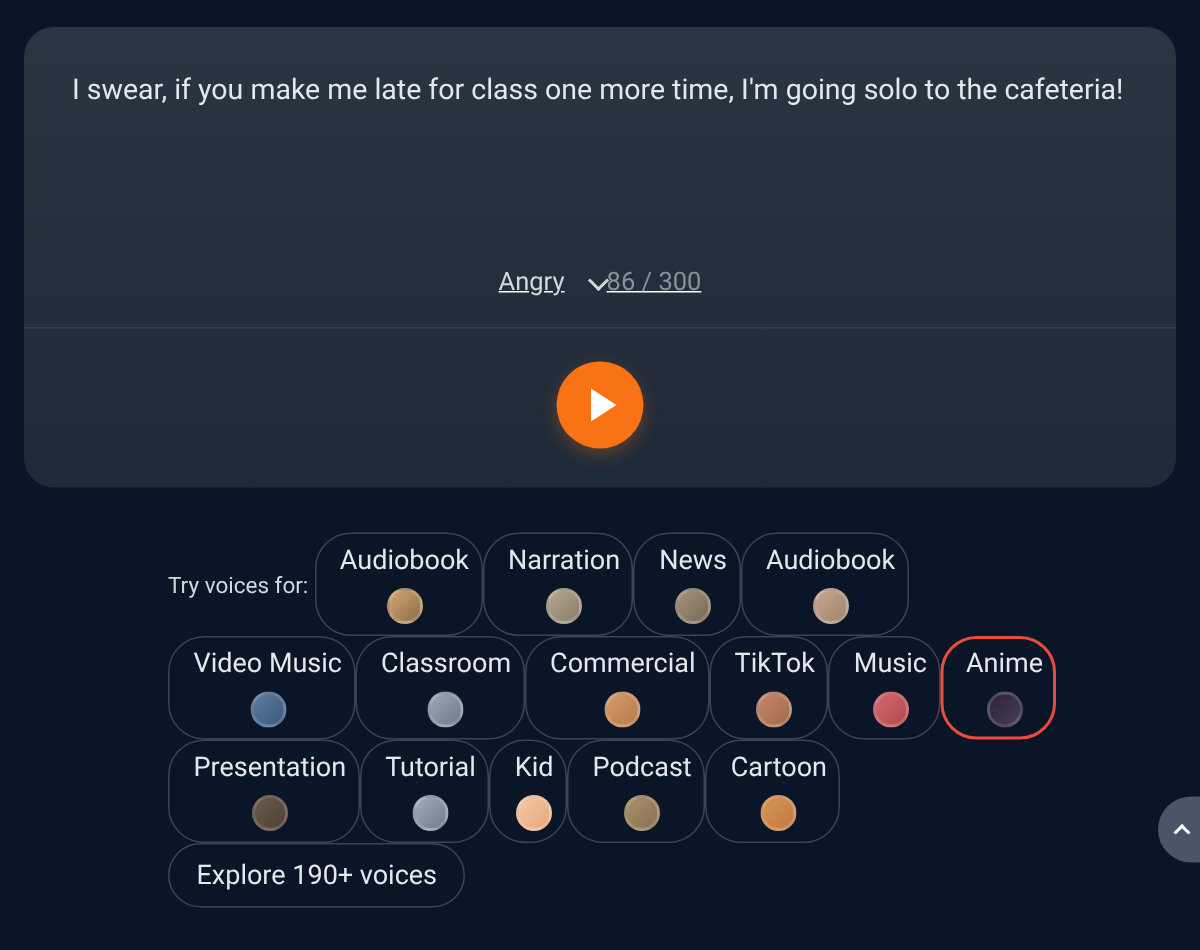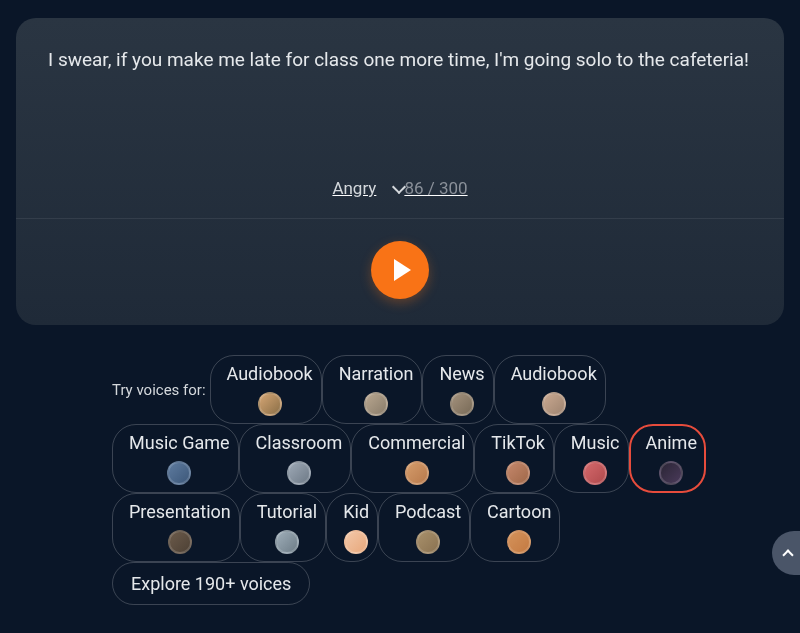--- a/index.html
+++ b/index.html
@@ -236,21 +236,21 @@
       </div>
       <div class="voice-pill">
         <span>News</span>
         <span class="avatar c4"></span>
       </div>
       <div class="voice-pill">
         <span>Audiobook</span>
         <span class="avatar c5"></span>
       </div>
       <div class="voice-pill">
-        <span>Music Game</span>
+        <span>Video Music</span>
         <span class="avatar c6"></span>
       </div>
       <div class="voice-pill">
         <span>Classroom</span>
         <span class="avatar c7"></span>
       </div>
       <div class="voice-pill">
         <span>Commercial</span>
         <span class="avatar c8"></span>
       </div>

